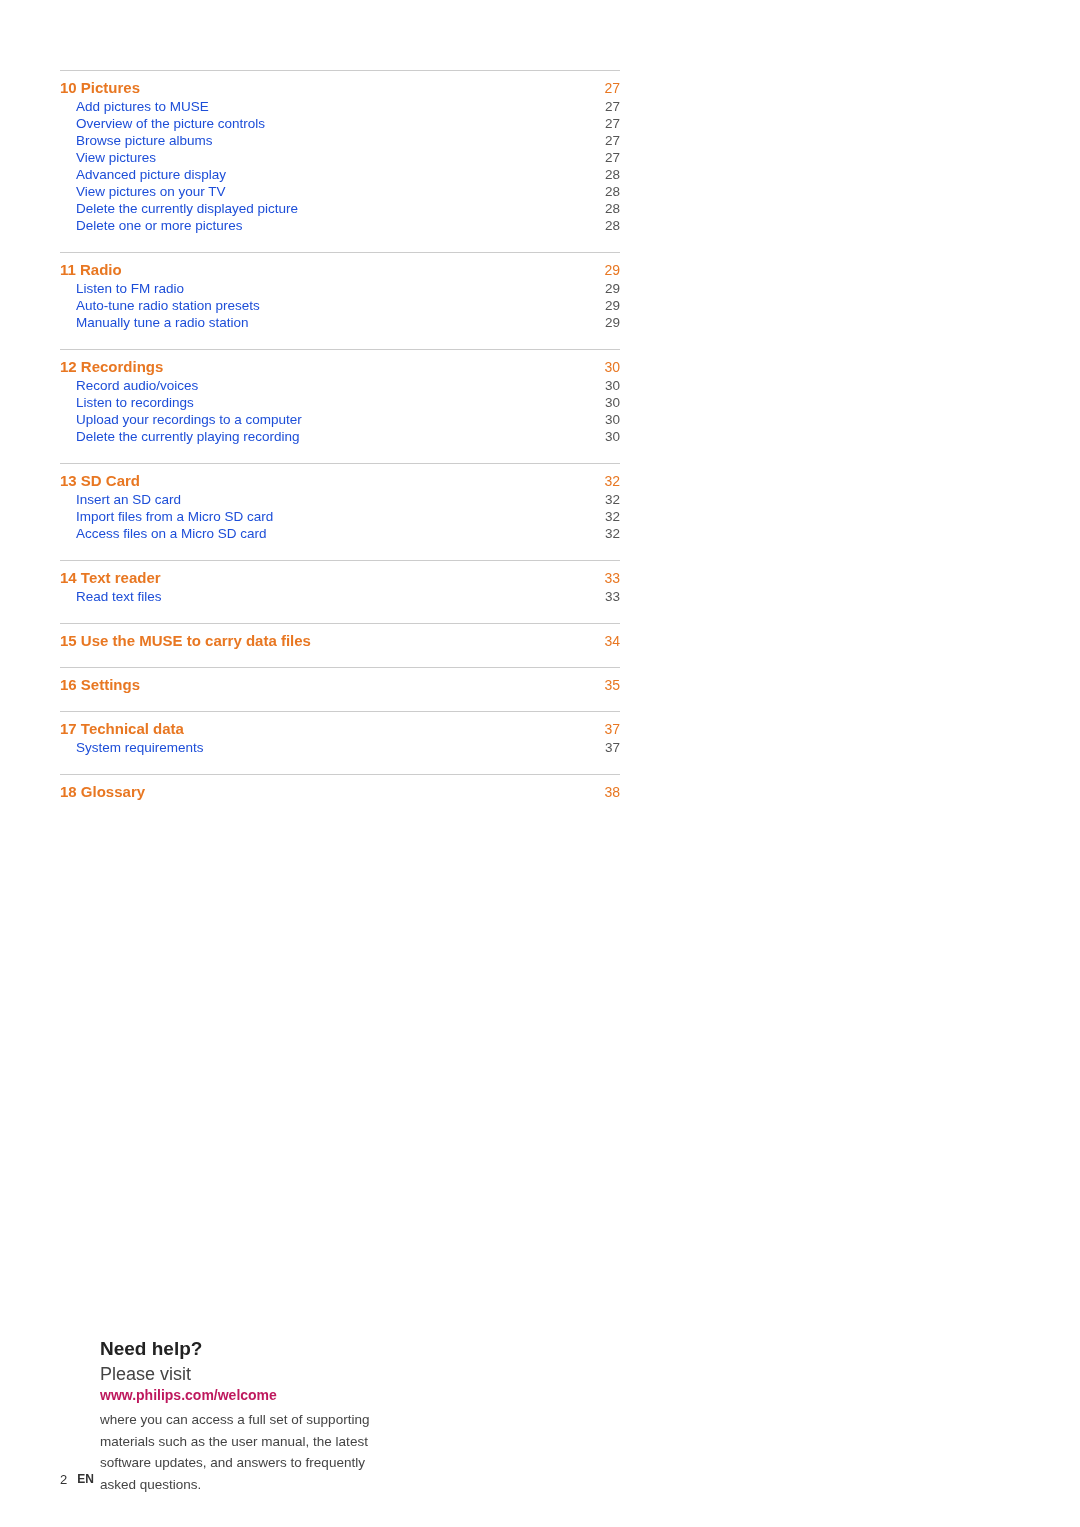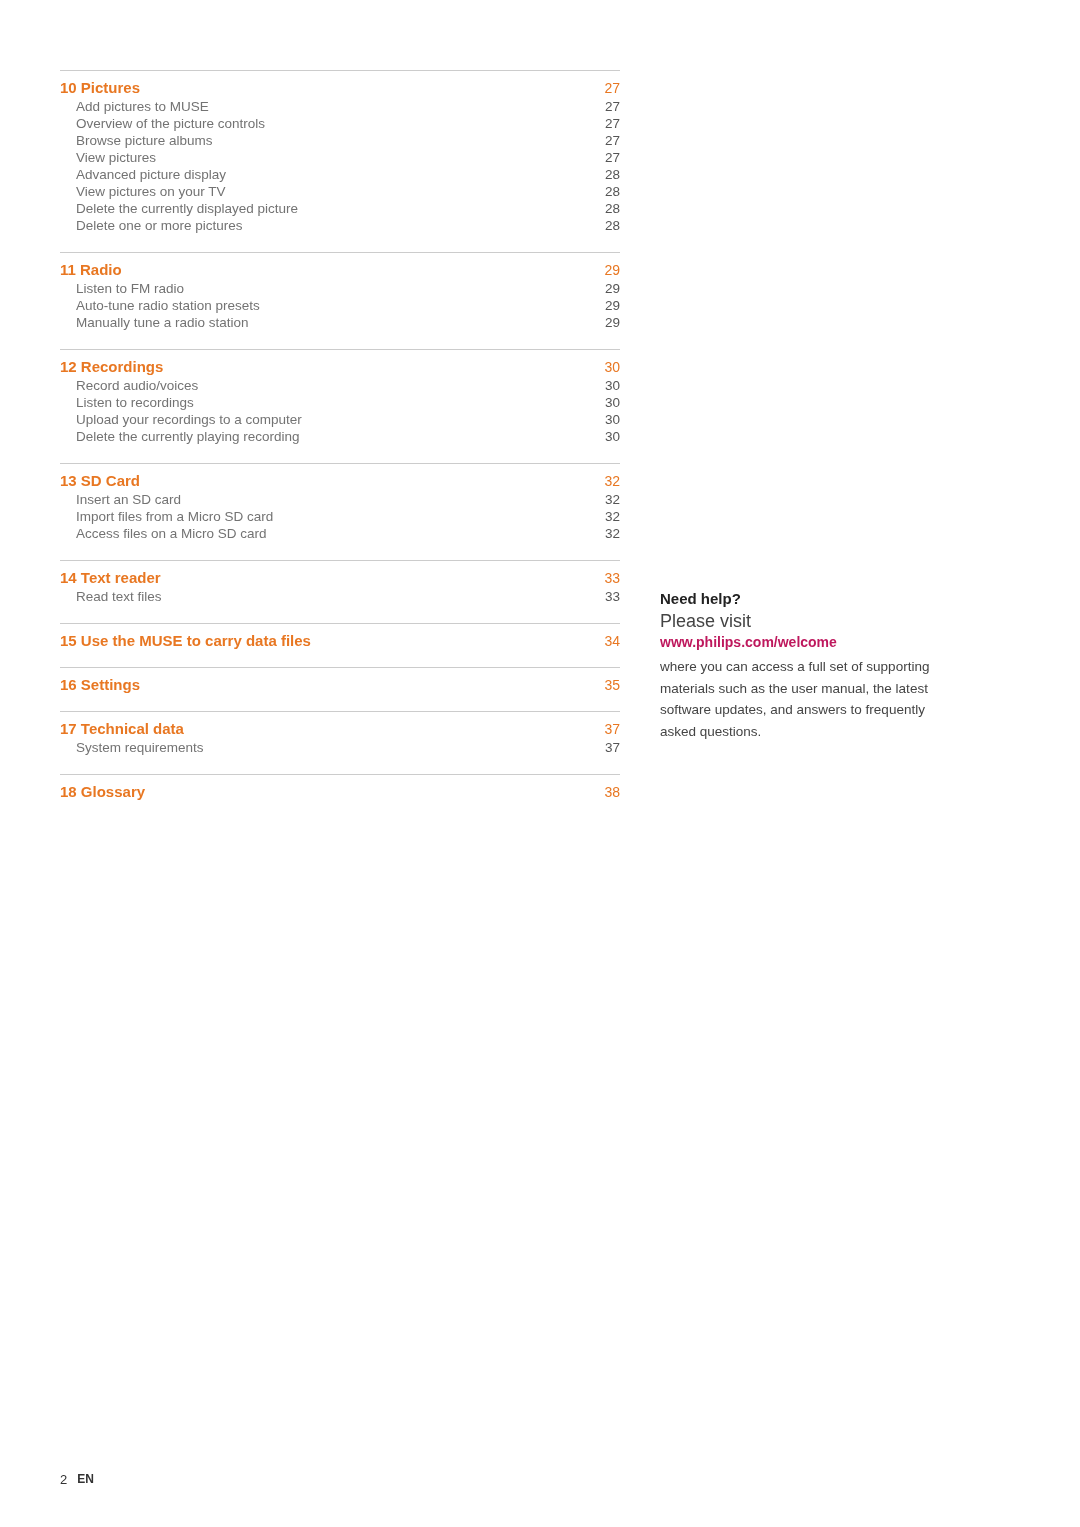--- a/index.html
+++ b/index.html
@@ -7,21 +7,21 @@
       background: #fff;
       font-family: Arial, Helvetica, sans-serif;
       font-size: 14px;
       color: #333;
       width: 1080px;
       min-height: 1527px;
       padding: 40px 0;
     }
     .page-container {
       display: flex;
-      flex-direction: row;
+      flex-direction: column;
       width: 100%;
       padding: 30px 60px;
     }
     .toc-column {
       width: 560px;
       flex-shrink: 0;
     }
     .help-column {
       flex: 1;
       padding-left: 40px;
@@ -52,34 +52,34 @@
       min-width: 25px;
       text-align: right;
     }
     .toc-item-row {
       display: flex;
       justify-content: space-between;
       align-items: baseline;
       padding: 1px 0 1px 16px;
     }
     .toc-item-label {
-      color: #737373;
+      color: #1d4ed8;
       font-size: 13.5px;
     }
     .toc-item-page {
       color: #555;
       font-size: 13.5px;
       min-width: 25px;
       text-align: right;
     }
     .help-box {
       padding: 0;
     }
     .help-title {
-      font-size: 15px;
+      font-size: 19px;
       font-weight: bold;
       color: #222;
       margin-bottom: 4px;
     }
     .help-please {
       font-size: 18px;
       color: #444;
       margin-bottom: 2px;
     }
     .help-url {

